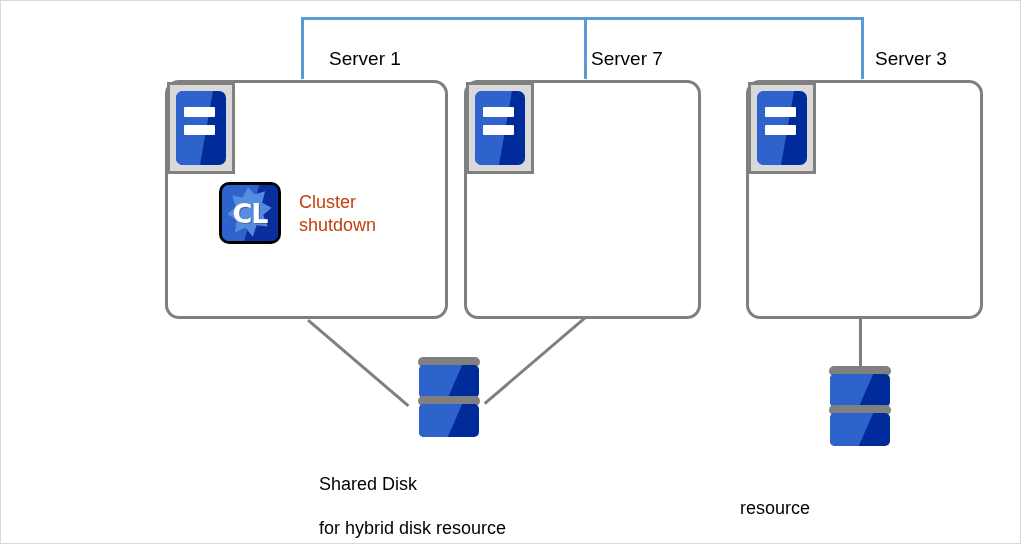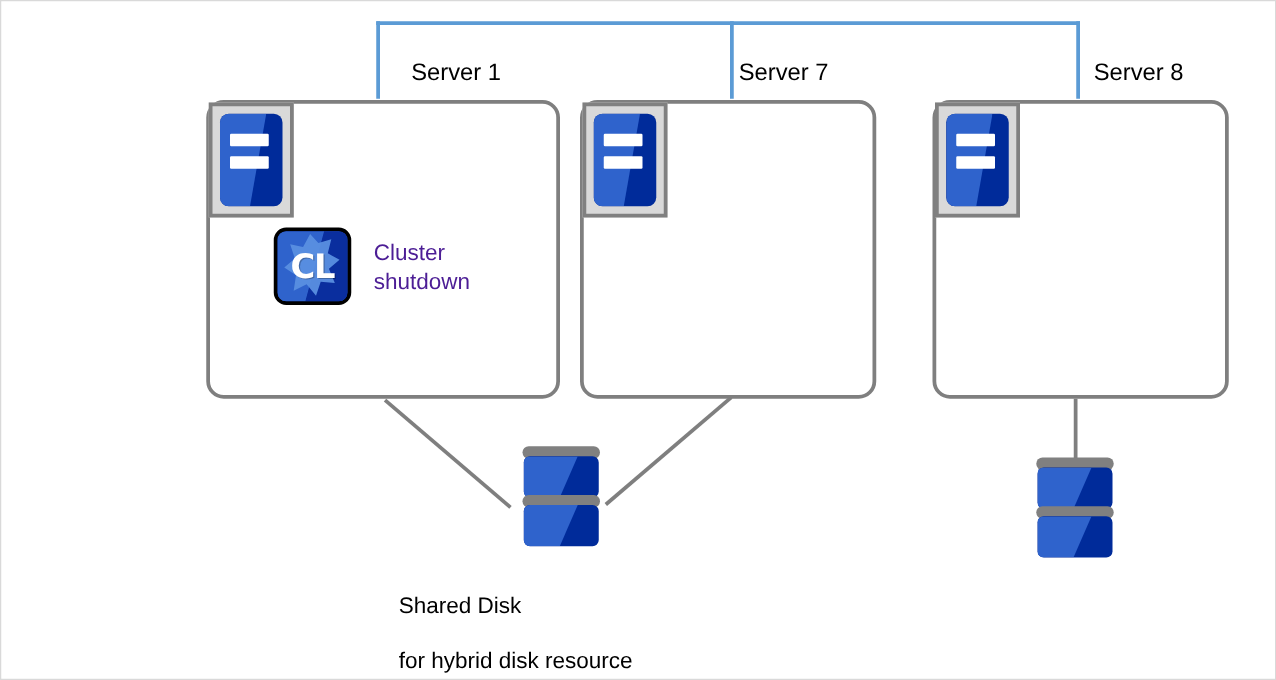--- a/index.html
+++ b/index.html
@@ -128,21 +128,21 @@
   
   .caption {
     position: absolute;
     font-size: 18px;
     color: #000000;
     line-height: 1.25;
   }
   .icon-caption {
     position: absolute;
     font-size: 18px;
-    color: #4c1d95;
+    color: #c2410c;
     line-height: 1.3;
     white-space: pre-line;
   }
 
   
   .disk {
     position: absolute;
     width: 62px;
     height: 88px;
   }
@@ -217,21 +217,21 @@
   <div class="server-box" style="left:463px; top:79px; width:237px; height:239px;"></div>
   <div class="server-label" style="left:590px; top:48px;">Server 7</div>
   <div class="srv-icon" style="left:465px; top:81px;">
     <div class="face">
       <div class="bar b1"></div>
       <div class="bar b2"></div>
     </div>
   </div>
 
   <div class="server-box" style="left:745px; top:79px; width:237px; height:239px;"></div>
-  <div class="server-label" style="left:874px; top:48px;">Server 8</div>
+  <div class="server-label" style="left:874px; top:48px;">Server 3</div>
   <div class="srv-icon" style="left:747px; top:81px;">
     <div class="face">
       <div class="bar b1"></div>
       <div class="bar b2"></div>
     </div>
   </div>
 
   <div class="conn-diag" style="left:308px; top:318px; width:132px; transform: rotate(40.5deg);"></div>
   <div class="conn-diag" style="left:585px; top:318px; width:132px; transform: rotate(139.5deg);"></div>
 
@@ -245,14 +245,15 @@
   </div>
   <div class="caption" style="left:318px; top:472px; width:260px;">Shared Disk</div>
   <div class="caption" style="left:318px; top:516px; width:260px;">for hybrid disk resource</div>
 
   <div class="disk" style="left:828px; top:365px;">
     <div class="plate p1"></div>
     <div class="body d1"></div>
     <div class="plate p2"></div>
     <div class="body d2"></div>
   </div>
+  <div class="caption" style="left:739px; top:496px; width:240px;">resource</div>
 
 </div>
 
 </body></html>

